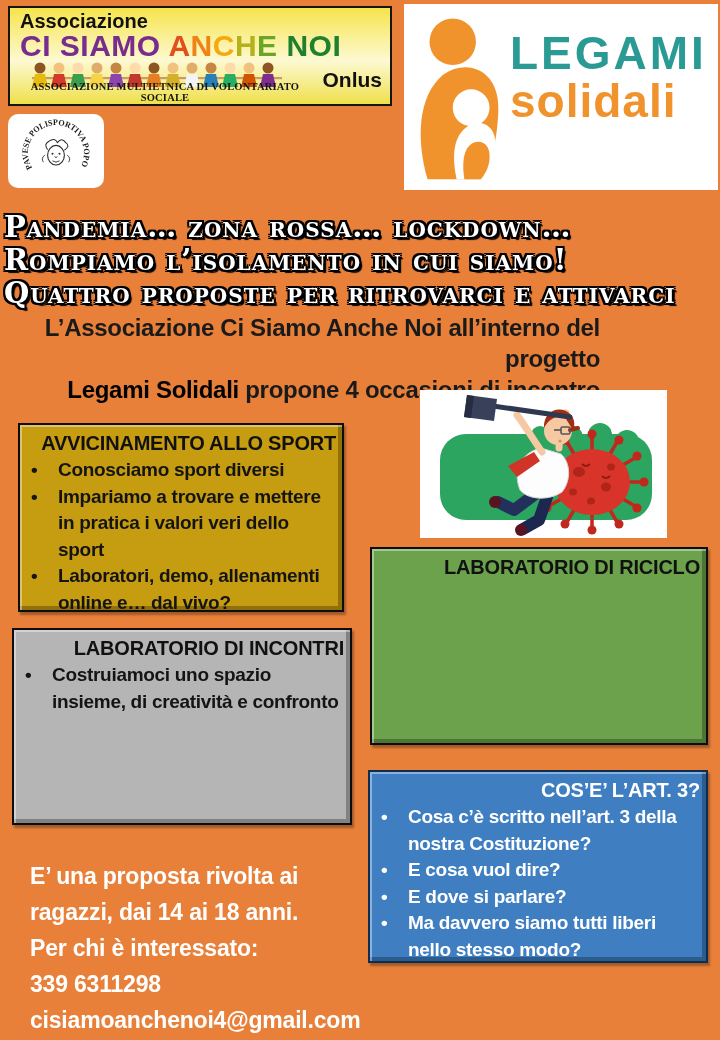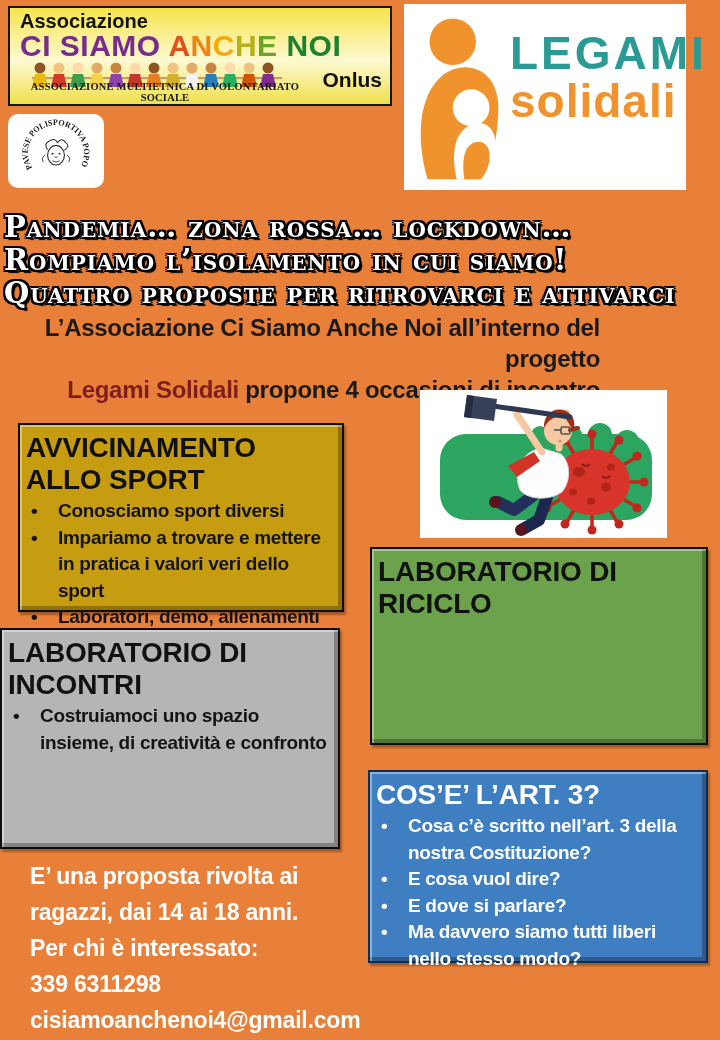--- a/index.html
+++ b/index.html
@@ -16,45 +16,45 @@
   .banner-pretitle{position:absolute;left:10px;top:2px;font-size:20px;font-weight:bold;color:#111;}
   .banner-title{position:absolute;left:10px;top:21px;width:368px;font-size:30px;font-weight:bold;letter-spacing:.5px;white-space:nowrap;}
   .kids{position:absolute;left:20px;top:52px;}
   .onlus{position:absolute;right:8px;top:60px;font-size:21px;font-weight:bold;color:#111;}
   .strapline{position:absolute;left:10px;bottom:1px;width:290px;text-align:center;
     font-family:"Liberation Serif",serif;font-weight:bold;font-size:10.5px;color:#151515;letter-spacing:.2px;}
   
   .stamp-card{position:absolute;left:8px;top:114px;width:96px;height:74px;background:#fff;border-radius:10px;
     display:flex;align-items:center;justify-content:center;}
   
-  .legami-card{position:absolute;left:404px;top:4px;width:282px;height:186px;background:#fff;}
+  .legami-card{position:absolute;left:404px;top:4px;width:282px;height:186px;background:#fff;padding-left:32px;}
   .legami-figure{position:absolute;left:10px;top:8px;}
   .legami-words{position:absolute;left:106px;top:26px;line-height:1;}
   .legami-w1{font-size:46px;font-weight:bold;letter-spacing:3px;}
   .legami-w2{font-size:46px;font-weight:bold;margin-top:2px;letter-spacing:1px;}
   
   .headline{position:absolute;left:4px;top:211px;width:720px;text-align:left;
     font-family:"DejaVu Serif",serif;font-weight:bold;font-variant:small-caps;
     font-size:29px;line-height:33px;color:#fff;letter-spacing:1px;
     text-shadow:2px 0 0 #000,-2px 0 0 #000,0 2px 0 #000,0 -2px 0 #000,
       2px 2px 0 #000,-2px -2px 0 #000,2px -2px 0 #000,-2px 2px 0 #000,3px 3px 1px #000;}
   
   .intro{position:absolute;left:0;top:312px;width:600px;text-align:right;
     font-size:24px;font-weight:bold;line-height:31px;letter-spacing:-.3px;}
   
   .art-card{position:absolute;left:420px;top:390px;width:247px;height:148px;background:#fff;}
   
   .pbox{position:absolute;border:2px solid #0d0d0d;box-sizing:border-box;
     box-shadow:inset 2px 2px 0 rgba(255,255,255,.4),inset -4px -4px 0 rgba(0,0,0,.28),2px 3px 2px rgba(0,0,0,.3);}
-  .pbox h2{margin:7px 6px 2px 6px;text-align:left;font-size:28px;font-weight:bold;color:#111;letter-spacing:-.2px;}
+  .pbox h2{margin:7px 6px 2px 6px;text-align:right;font-size:20px;font-weight:bold;color:#111;letter-spacing:-.2px;}
   .pbox ul{margin:2px 0 0 0;padding:0;list-style:none;}
   .pbox li{position:relative;padding:0 8px 0 38px;font-size:19px;font-weight:bold;color:#141414;line-height:26.5px;letter-spacing:-.3px;}
   .pbox li::before{content:"\2022";position:absolute;left:11px;top:0;}
   .box-sport{left:18px;top:423px;width:326px;height:189px;}
-  .box-incontri{left:0;top:628px;width:340px;height:221px;}
+  .box-incontri{left:12px;top:628px;width:340px;height:197px;}
   .box-riciclo{left:370px;top:547px;width:338px;height:198px;}
   .box-art3{left:368px;top:770px;width:340px;height:193px;border-color:#0e2d52;}
   .box-art3 h2,.box-art3 li{color:#ffffff;}
   
   .contact{position:absolute;left:30px;top:858px;font-size:23px;font-weight:bold;line-height:36px;letter-spacing:-.2px;}
 </style>
 </head>
 <body>
 
 <div class="poster">
@@ -155,21 +155,21 @@
   </div>
 
   <div class="headline">
     <div>Pandemia… zona rossa… lockdown…</div>
     <div>Rompiamo l’isolamento in cui siamo!</div>
     <div>Quattro proposte per ritrovarci e attivarci</div>
   </div>
 
   <div class="intro" style="color: rgb(26, 26, 26);">
     <div>L’Associazione Ci Siamo Anche Noi all’interno del progetto</div>
-    <div><span style="color: #7f1d1d; margin-left: 42px;">Legami Solidali</span><span> propone 4 occasioni di incontro</span></div>
+    <div><span style="color: #000000; margin-left: 42px;">Legami Solidali</span><span> propone 4 occasioni di incontro</span></div>
   </div>
 
   <div class="art-card">
     <svg width="247" height="148" viewBox="0 0 247 148">
       <rect x="20" y="44" width="212" height="86" rx="26" fill="#2ba55f"></rect>
       <circle cx="150" cy="48" r="13" fill="#2ba55f"></circle>
         <circle cx="180" cy="45" r="12" fill="#2ba55f"></circle>
       <circle cx="207" cy="52" r="12" fill="#2ba55f"></circle>
         <circle cx="120" cy="45" r="9" fill="#2ba55f"></circle>
 

